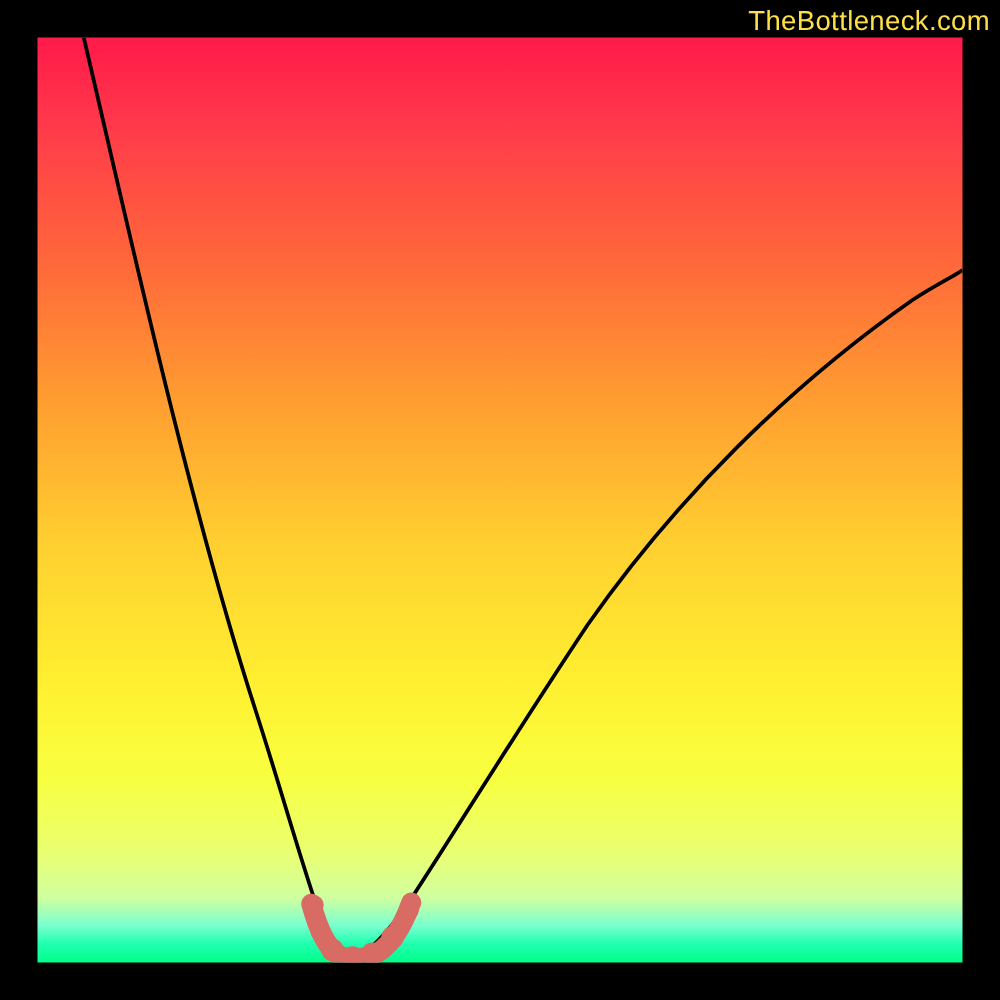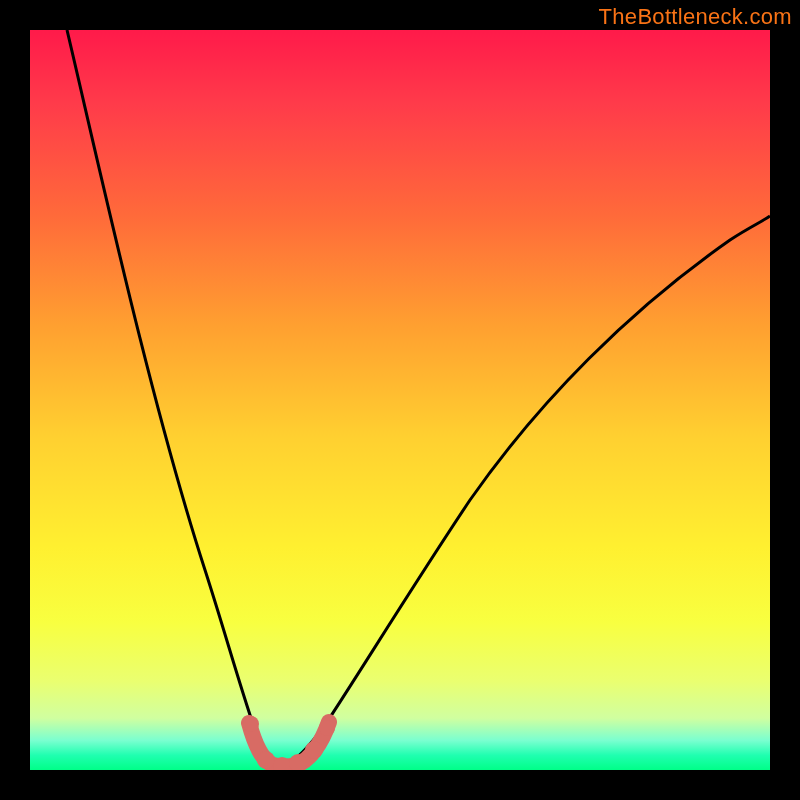--- a/index.html
+++ b/index.html
@@ -35,21 +35,21 @@
       #d0ffa0 93%,
       #7affd0 96%,
       #20ffb0 98%,
       #00ff88 100%
     );
   }
   .watermark {
     position: absolute;
     top: 4px;
     right: 8px;
-    color: #f97316;
+    color: #fde047;
     font-size: 22px;
     font-weight: 500;
     letter-spacing: 0.3px;
   }
   svg.curve {
     position: absolute;
     left: 0; top: 0;
     width: 740px;
     height: 740px;
   }

